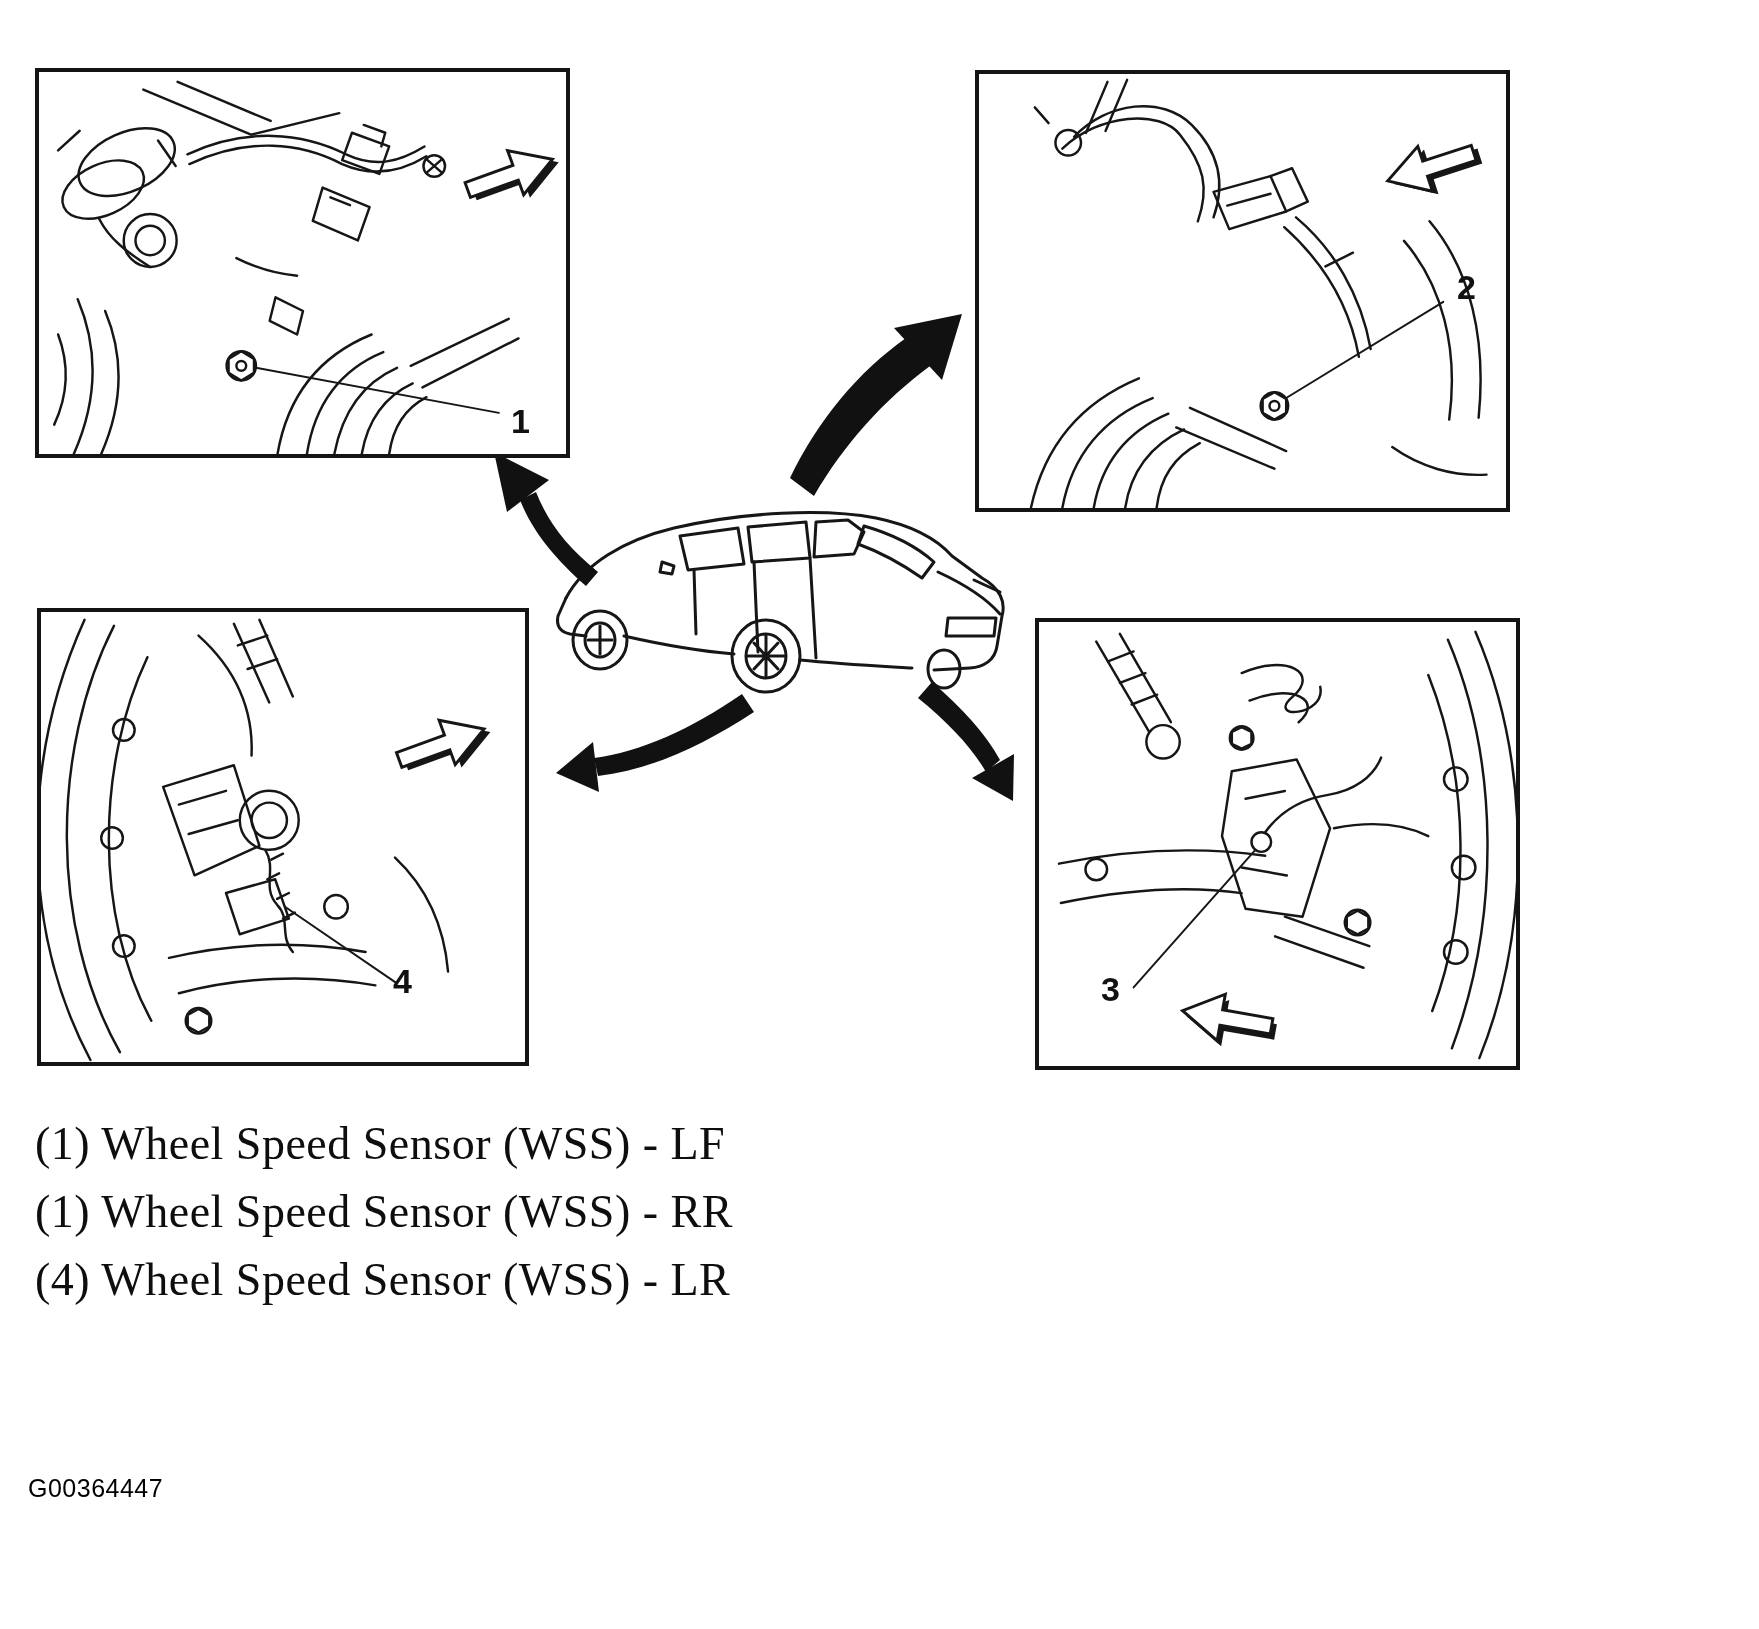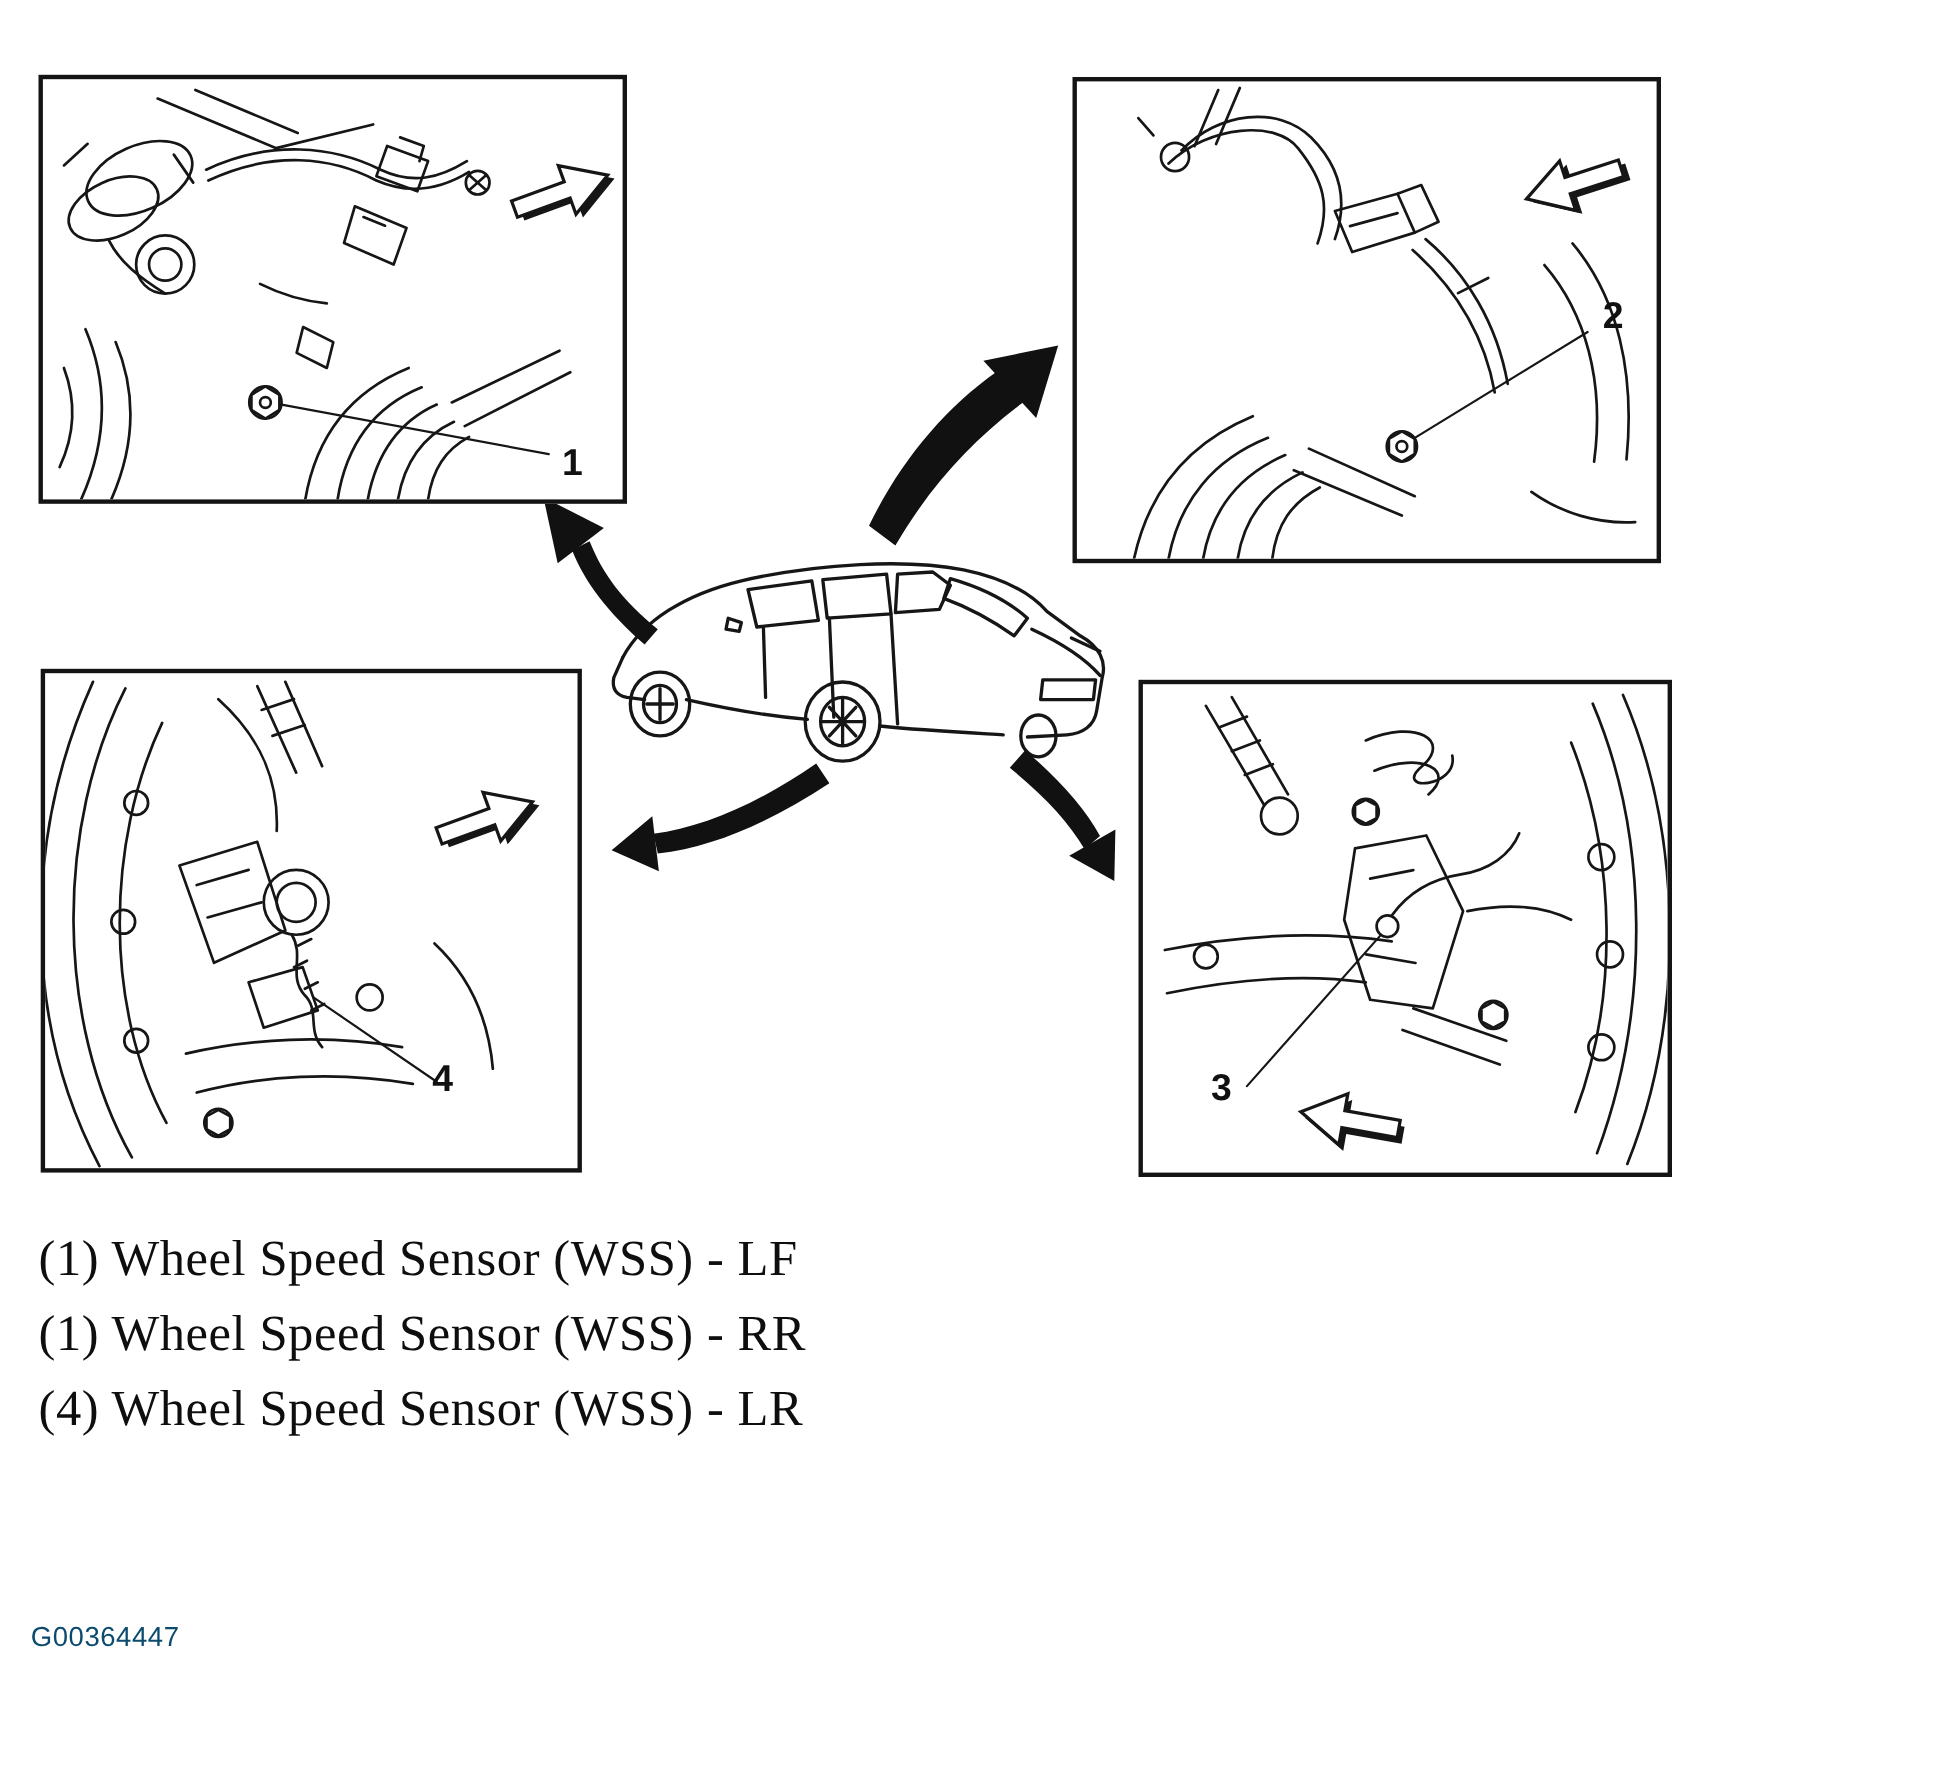--- a/index.html
+++ b/index.html
@@ -59,21 +59,21 @@
     letter-spacing: 0.5px;
     margin-top: 32px;
   }
 
   .figure-id {
     position: absolute;
     left: 28px;
     top: 1474px;
     font-family: "Liberation Sans", sans-serif;
     font-size: 25px;
-    color: #0c4a6e;
+    color: #000000;
     letter-spacing: 0.5px;
   }
 </style>
 </head>
 <body>
 
 <div class="canvas">
 
   <svg class="overlay-art" viewBox="0 0 1759 1629">
 

